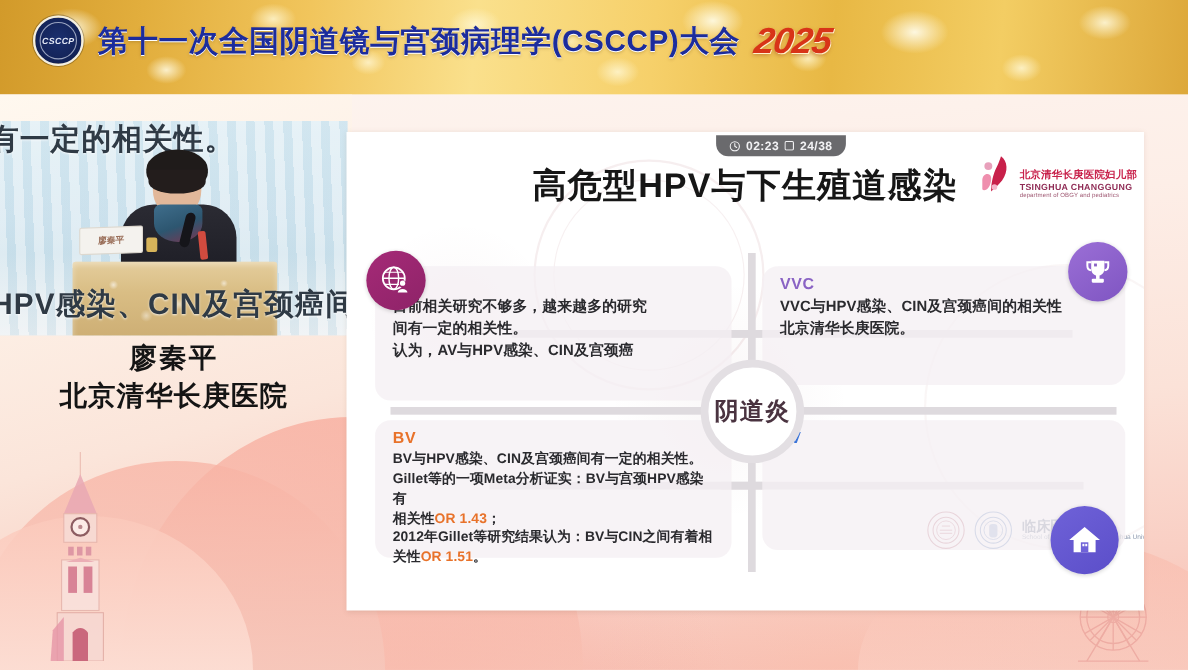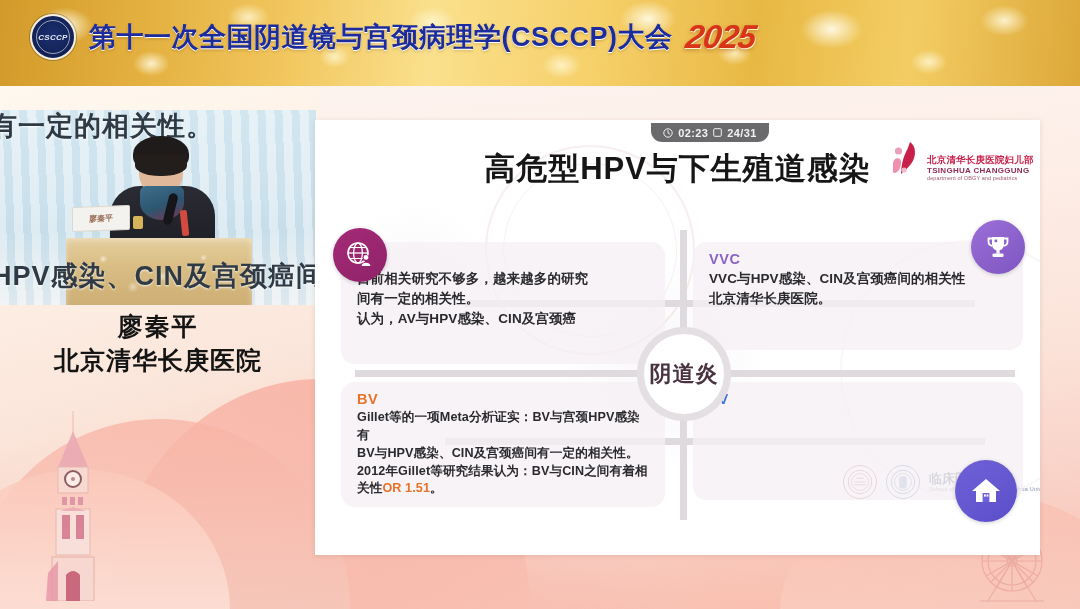--- a/index.html
+++ b/index.html
@@ -355,21 +355,21 @@
 
     <div class="timer">
       <svg width="10" height="10" viewBox="0 0 10 10">
         <circle cx="5" cy="5" r="4.2" fill="none" stroke="#f2f2f4" stroke-width="1"></circle>
         <path d="M5 2.6 V5 L6.7 6.1" stroke="#f2f2f4" stroke-width="1" fill="none" stroke-linecap="round"></path>
       </svg>
       <span>02:23</span>
       <svg width="9" height="9" viewBox="0 0 9 9">
         <rect x="0.7" y="0.7" width="7.6" height="7.6" rx="1" fill="none" stroke="#f2f2f4" stroke-width="1"></rect>
       </svg>
-      <span>24/31</span>
+      <span>24/38</span>
     </div>
 
     <div class="hosp-logo">
       <svg class="hosp-mark" viewBox="0 0 30 36">
         <path d="M20 2 C26 6 27 16 21 24 C18 28 14 31 11 34 C11 26 13 18 16 12 C18 8 19 5 20 2 Z" fill="#c8204a"></path>
         <circle cx="8.5" cy="11" r="3.6" fill="#e8a0bb"></circle>
         <path d="M3 24 C3 19 7 17 10 19 C12 21 11 26 9 30 C7 33 4 34 3 32 Z" fill="#ef8fae"></path>
         <circle cx="14" cy="30" r="2.6" fill="#f4b6cb"></circle>
       </svg>
       <div class="hosp-txt">
@@ -405,22 +405,23 @@
       <div class="card-label lbl-vvc">VVC</div>
       <div class="card-body">
         <div>VVC与HPV感染、CIN及宫颈癌间的相关性</div>
         <div>北京清华长庚医院。</div>
       </div>
     </div>
 
     <div class="card card-bl">
       <div class="card-label lbl-bv">BV</div>
       <div class="card-body sm">
+        <div>BV与HPV感染、CIN及宫颈癌间有一定的相关性。</div>
         <div>Gillet等的一项Meta分析证实：BV与宫颈HPV感染有</div>
-        <div>BV与HPV感染、CIN及宫颈癌间有一定的相关性。</div>
+        <div><span>相关性</span><span class="or">OR 1.43</span><span>；</span></div>
         <div>2012年Gillet等研究结果认为：BV与CIN之间有着相</div>
         <div><span>关性</span><span class="or">OR 1.51</span><span>。</span></div>
       </div>
     </div>
 
     <div class="card card-br">
       <div class="card-label lbl-tv">TV</div>
     </div>
 
     <div class="node-ico ico-globe">

